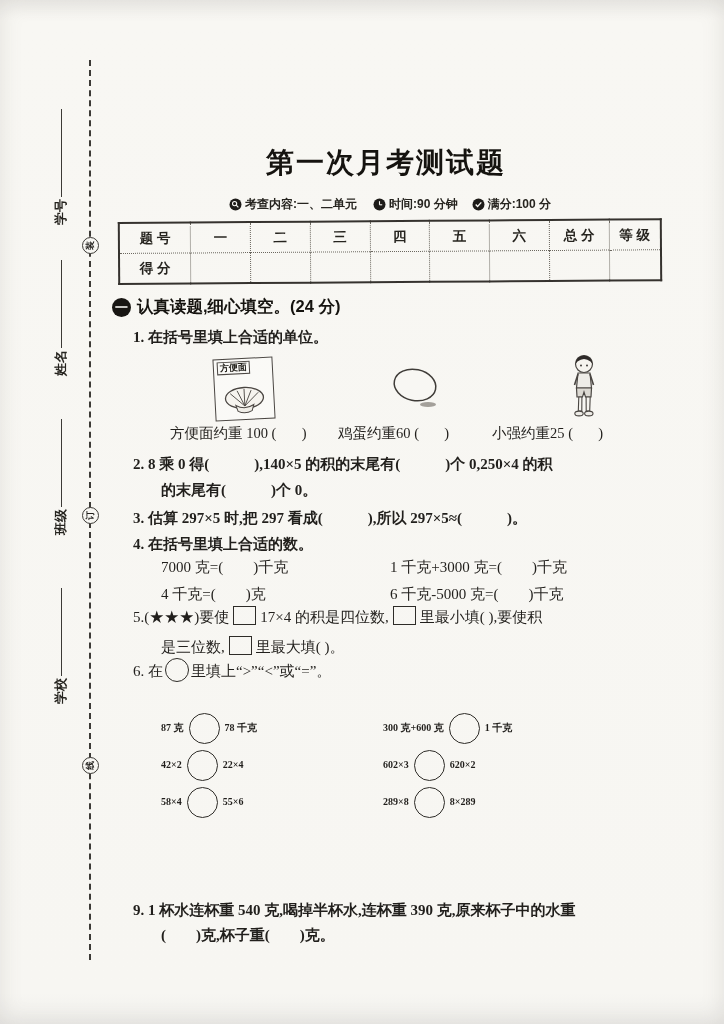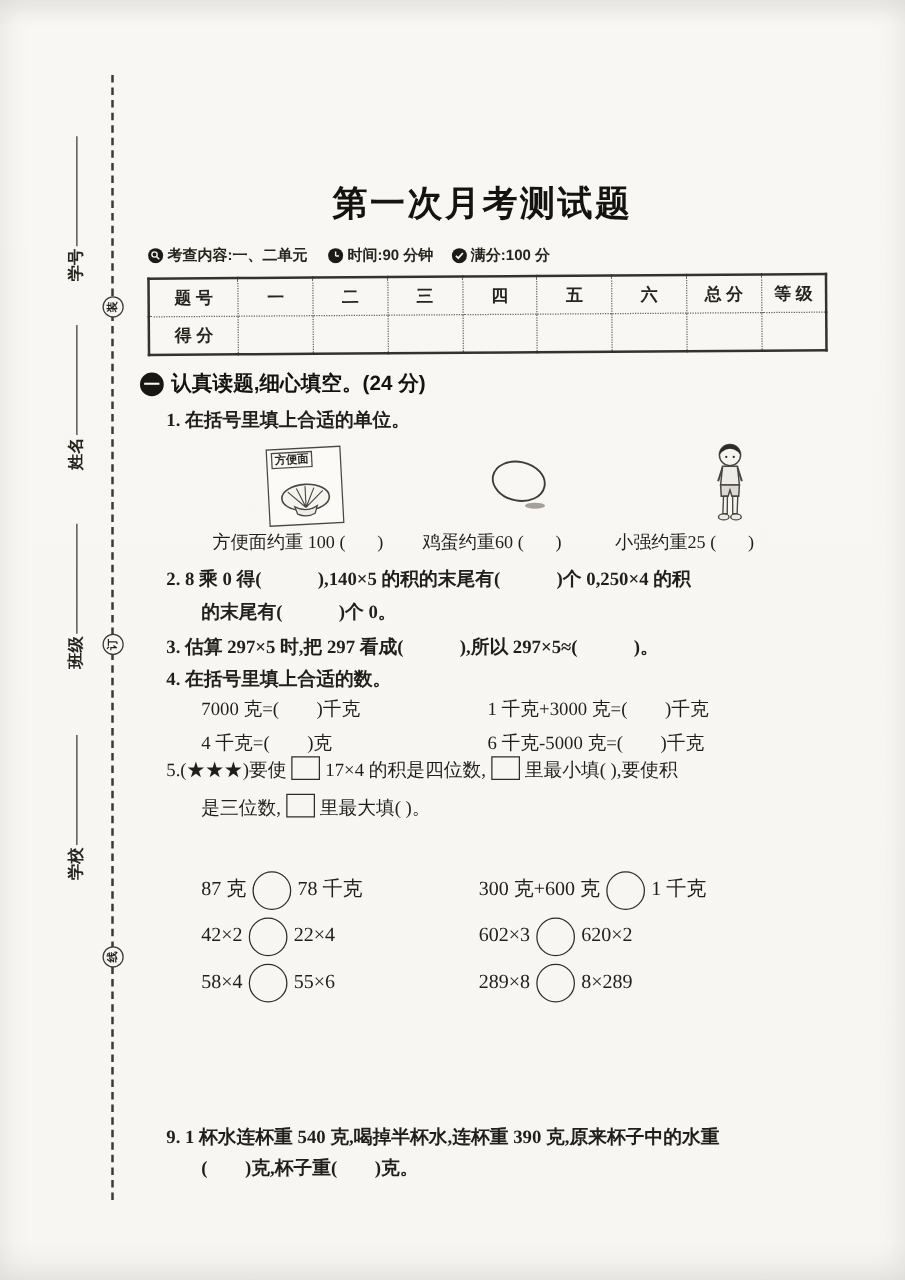--- a/index.html
+++ b/index.html
@@ -17,21 +17,21 @@
         transform:rotate(-90deg);}
   .margin-field{position:absolute;left:-14px;width:150px;height:24px;
         transform:rotate(-90deg);display:flex;align-items:center;
         font:bold 13px "Liberation Sans","DejaVu Sans",sans-serif;color:#26241f;}
   .mf-line{display:inline-block;width:88px;height:1px;margin-left:2px;
         border-bottom:1.4px solid #3c3a36;}
   
   .title{position:absolute;left:0;top:144px;width:100%;text-align:center;
         font:bold 28px "Liberation Sans","DejaVu Sans",sans-serif;letter-spacing:2px;color:#15130f;margin-left:24px;}
   .meta{position:absolute;left:118px;top:196px;width:544px;display:flex;
-        justify-content:flex-start;align-items:center;
+        justify-content:center;align-items:center;
         font:bold 12px "Liberation Sans","DejaVu Sans",sans-serif;color:#26241f;gap:16px;}
   .meta-group{display:flex;align-items:center;gap:3px;}
   .meta-right{display:flex;gap:14px;}
   
   .score-table{position:absolute;left:118px;top:222px;width:544px;border-collapse:collapse;
         transform:rotate(-0.4deg);transform-origin:0 50%;
         font:bold 13.5px "Liberation Sans","DejaVu Sans",sans-serif;color:#26241f;
         border:2px solid #35322e;}
   .score-table th,.score-table td{height:29px;text-align:center;padding:0;
         border-left:1px dotted #6b675f;}
@@ -46,23 +46,23 @@
   .q{position:absolute;left:133px;width:560px;font-size:15px;line-height:26px;
         white-space:pre;padding-left:28px;text-indent:-28px;color:#211f1c;font-weight:bold;}
   .tight{line-height:25px;}
   .q5block{position:absolute;left:133px;width:575px;white-space:nowrap;font-size:15px;
         line-height:30px;padding-left:28px;text-indent:-28px;}
   .blank-box{display:inline-block;width:21px;height:17px;border:1.4px solid #2e2c28;
         vertical-align:-3px;margin:0 4px;background:transparent;}
   .q6head{position:absolute;left:133px;top:658px;font-size:15px;white-space:nowrap;}
   .head-circle{display:inline-block;width:22px;height:22px;border:1.4px solid #2e2c28;
         border-radius:50%;vertical-align:-6px;margin:0 2px;}
-  .q6-grid{position:absolute;left:161px;top:694px;width:515px;display:grid;
+  .q6-grid{position:absolute;left:161px;top:710px;width:515px;display:grid;
         grid-template-columns:222px auto;grid-auto-rows:37px;align-items:center;
-        font-size:16px;white-space:pre;}
+        font-size:10px;white-space:pre;font-weight:bold;}
   .cmp-circle{display:inline-block;width:29px;height:29px;border:1.5px solid #2e2c28;
         border-radius:50%;vertical-align:middle;margin:0 5px;}
   .q4-grid{position:absolute;left:161px;top:558px;width:515px;display:grid;
         grid-template-columns:229px auto;grid-auto-rows:27px;font-size:15px;white-space:pre;}
   
   .pic{position:absolute;}
   .noodle{left:214px;top:358px;width:58px;height:60px;border:1.6px solid #4a4642;
         transform:rotate(-3deg);background:rgba(255,255,255,.35);}
   .noodle-label{position:absolute;top:2px;left:3px;border:1.2px solid #4a4642;
         font:bold 9px/11px "Liberation Sans","DejaVu Sans",sans-serif;padding:0 2px;color:#26241f;}
@@ -212,20 +212,23 @@
     <span>1 千克+3000 克=(        )千克</span>
     <span>4 千克=(        )克</span>
     <span>6 千克-5000 克=(        )千克</span>
   </div>
 
   <div class="q5block" style="top:602px">
     <span>5.(★★★)要使</span><span class="blank-box"></span><span>17×4 的积是四位数,</span><span class="blank-box"></span><span>里最小填(              ),要使积</span><br>
     <span>是三位数,</span><span class="blank-box"></span><span>里最大填(              )。</span>
   </div>
 
+  <div class="q6head">
+    <span>6. 在</span><span class="head-circle"></span><span>里填上“&gt;”“&lt;”或“=”。</span>
+  </div>
   <div class="q6-grid">
     <span><span>87 克</span><span class="cmp-circle"></span><span>78 千克</span></span>
     <span><span>300 克+600 克</span><span class="cmp-circle"></span><span>1 千克</span></span>
     <span><span>42×2</span><span class="cmp-circle"></span><span>22×4</span></span>
     <span><span>602×3</span><span class="cmp-circle"></span><span>620×2</span></span>
     <span><span>58×4</span><span class="cmp-circle"></span><span>55×6</span></span>
     <span><span>289×8</span><span class="cmp-circle"></span><span>8×289</span></span>
   </div>
 
   <div class="q tight" style="top:898px">9. 1 杯水连杯重 540 克,喝掉半杯水,连杯重 390 克,原来杯子中的水重

